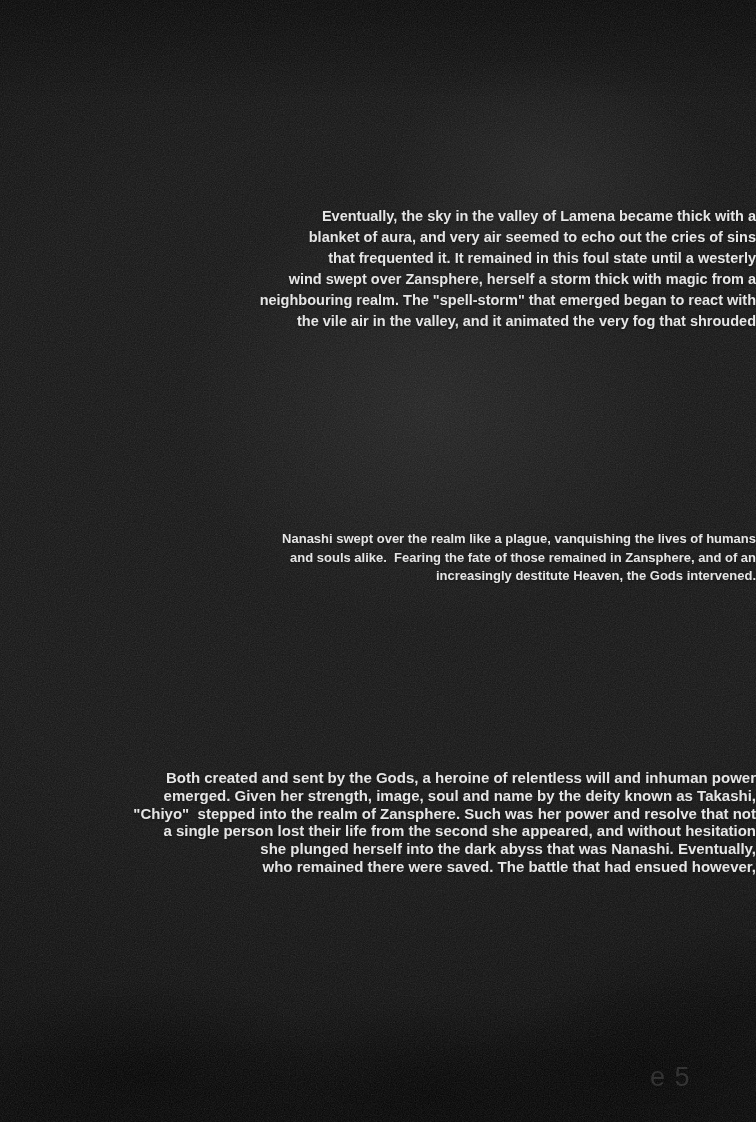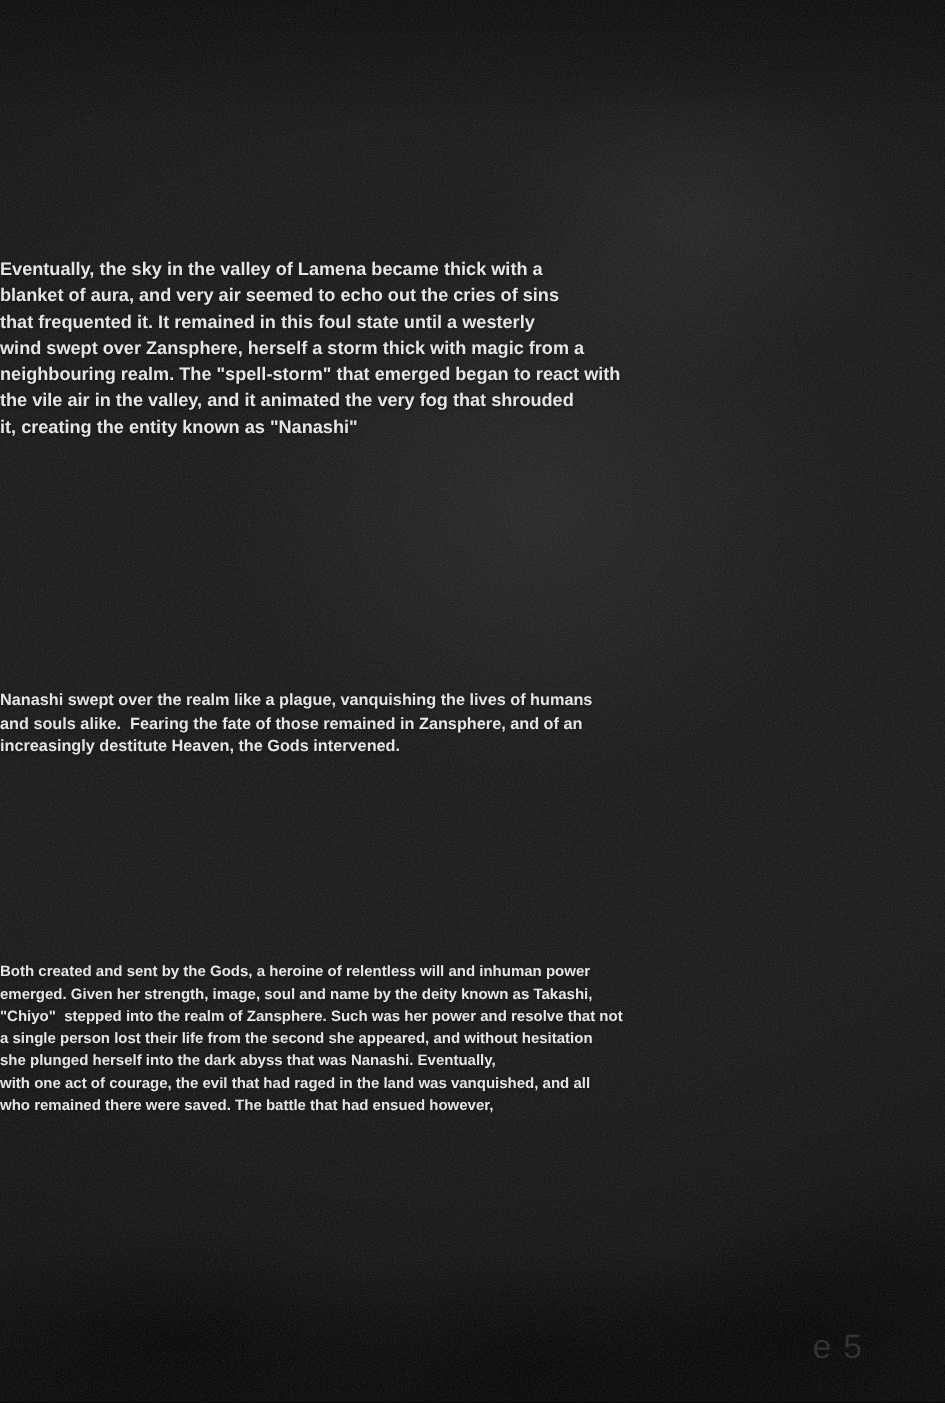--- a/index.html
+++ b/index.html
@@ -35,31 +35,31 @@
       radial-gradient(ellipse 280px 130px at 140px 1075px, rgba(0,0,0,0.80), rgba(0,0,0,0) 72%),
       radial-gradient(ellipse 320px 140px at 430px 1095px, rgba(0,0,0,0.78), rgba(0,0,0,0) 72%),
       radial-gradient(ellipse 230px 120px at 640px 1068px, rgba(0,0,0,0.82), rgba(0,0,0,0) 72%),
       radial-gradient(ellipse 260px 110px at 735px 1010px, rgba(0,0,0,0.50), rgba(0,0,0,0) 75%);
   }
   .para {
     position: absolute;
     left: 0;
     width: 756px;
     z-index: 2;
-    text-align: left;
+    text-align: right;
     color: #e9e9e9;
     font-weight: 700;
     text-shadow: 0 1px 3px rgba(0,0,0,0.7);
   }
   .para .line {
     white-space: pre;
   }
   .p1 { top: 206px; font-size: 14.5px; line-height: 21px; }
-  .p2 { top: 551px; font-size: 13px;   line-height: 18.6px; }
-  .p3 { top: 769px; font-size: 12px; line-height: 17.8px; }
+  .p2 { top: 530px; font-size: 13px;   line-height: 18.6px; }
+  .p3 { top: 769px; font-size: 15px; line-height: 17.8px; }
   .page-number {
     position: absolute;
     left: 650px;
     top: 1062px;
     z-index: 3;
     font-size: 27px;
     font-weight: 400;
     color: #272727;
     letter-spacing: 1px;
     white-space: pre;
@@ -73,36 +73,34 @@
 
   <div class="shade-layer"></div>
 
   <div class="para p1">
     <div class="line">Eventually, the sky in the valley of Lamena became thick with a</div>
     <div class="line">blanket of aura, and very air seemed to echo out the cries of sins</div>
     <div class="line">that frequented it. It remained in this foul state until a westerly</div>
     <div class="line">wind swept over Zansphere, herself a storm thick with magic from a</div>
     <div class="line">neighbouring realm. The "spell-storm" that emerged began to react with</div>
     <div class="line">the vile air in the valley, and it animated the very fog that shrouded</div>
-    <div class="line">it, creating the entity known as "Nanashi"</div>
   </div>
 
   <div class="para p2">
     <div class="line">Nanashi swept over the realm like a plague, vanquishing the lives of humans</div>
     <div class="line">and souls alike.  Fearing the fate of those remained in Zansphere, and of an</div>
     <div class="line">increasingly destitute Heaven, the Gods intervened.</div>
   </div>
 
   <div class="para p3">
     <div class="line">Both created and sent by the Gods, a heroine of relentless will and inhuman power</div>
     <div class="line">emerged. Given her strength, image, soul and name by the deity known as Takashi,</div>
     <div class="line">"Chiyo"  stepped into the realm of Zansphere. Such was her power and resolve that not</div>
     <div class="line">a single person lost their life from the second she appeared, and without hesitation</div>
     <div class="line">she plunged herself into the dark abyss that was Nanashi. Eventually,</div>
-    <div class="line">with one act of courage, the evil that had raged in the land was vanquished, and all</div>
     <div class="line">who remained there were saved. The battle that had ensued however,</div>
   </div>
 
   <div class="page-number">e 5</div>
 
   <svg class="noise-layer" width="756" height="1122" xmlns="http://www.w3.org/2000/svg" aria-hidden="true">
     <filter id="grain">
       <feTurbulence type="fractalNoise" baseFrequency="0.85" numOctaves="2" stitchTiles="stitch"></feTurbulence>
       <feColorMatrix type="saturate" values="0"></feColorMatrix>
     </filter>

